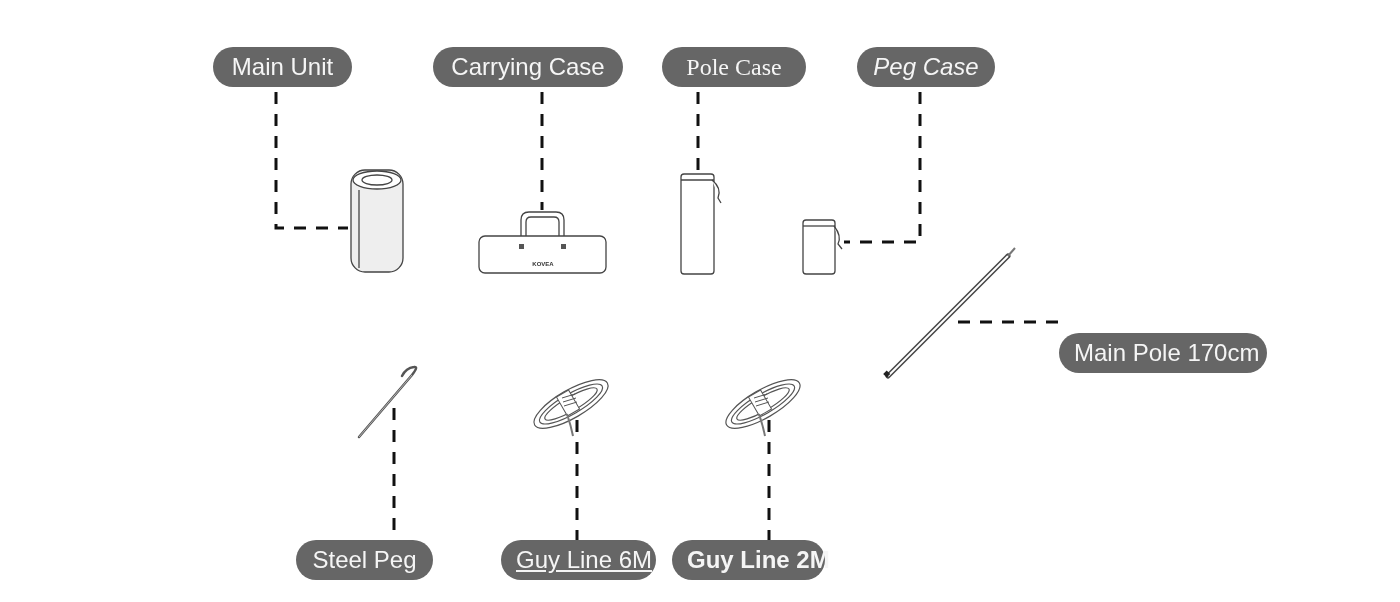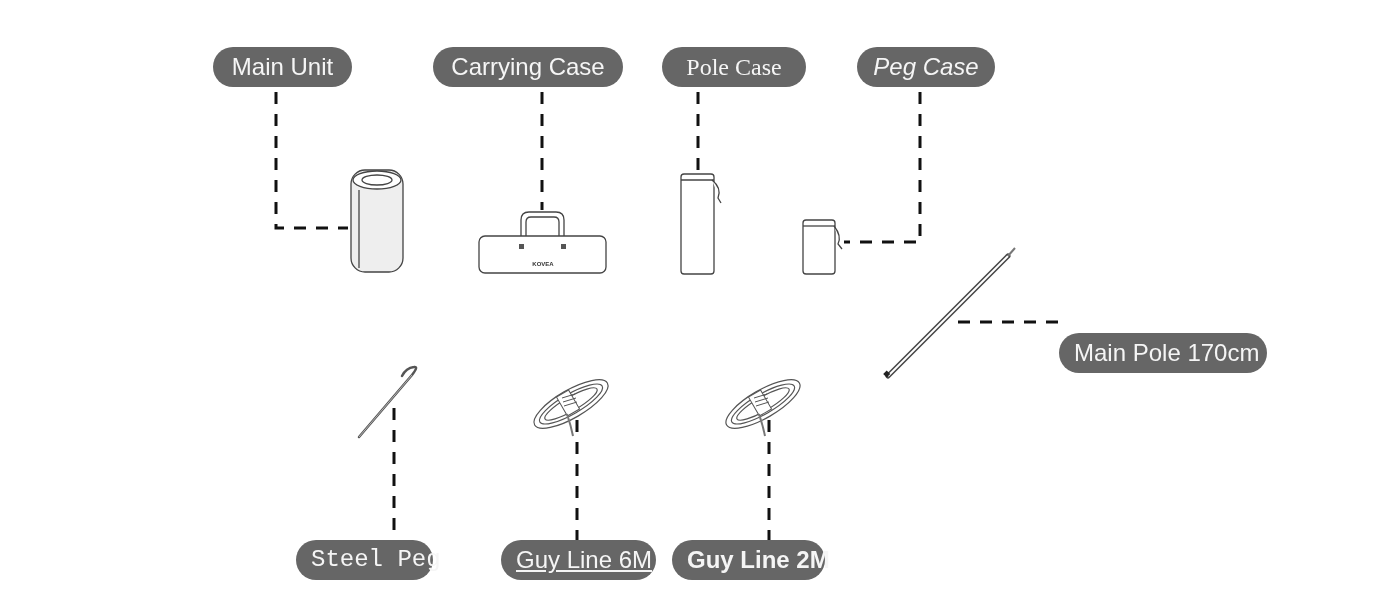--- a/index.html
+++ b/index.html
@@ -89,15 +89,15 @@
       <line x1="31" y1="32" x2="44" y2="28" stroke="#555"></line>
     <path d="M34 40 Q38 52 40 62" stroke="#777" stroke-width="2" fill="none"></path>
   </g>
 </svg>
 
 <div class="label" style="left:213px;top:47px;width:139px;">Main Unit</div>
 <div class="label" style="left:433px;top:47px;width:190px;">Carrying Case</div>
 <div class="label" style="left:662px;top:47px;width:144px;font-family:Liberation Serif, serif;">Pole Case</div>
 <div class="label" style="left:857px;top:47px;width:138px;font-style:italic;">Peg Case</div>
 <div class="label" style="left:1059px;top:301px;width:208px;margin-top:32px;">Main Pole 170cm</div>
-<div class="label" style="left:296px;top:540px;width:137px;font-family:Liberation Mono, monospace;">Steel Peg</div>
+<div class="label" style="left:296px;top:540px;width:137px;">Steel Peg</div>
 <div class="label" style="left:501px;top:540px;width:155px;text-decoration:underline;">Guy Line 6M</div>
 <div class="label" style="left:672px;top:540px;width:153px;font-weight:bold;">Guy Line 2M</div>
 
 </body></html>

